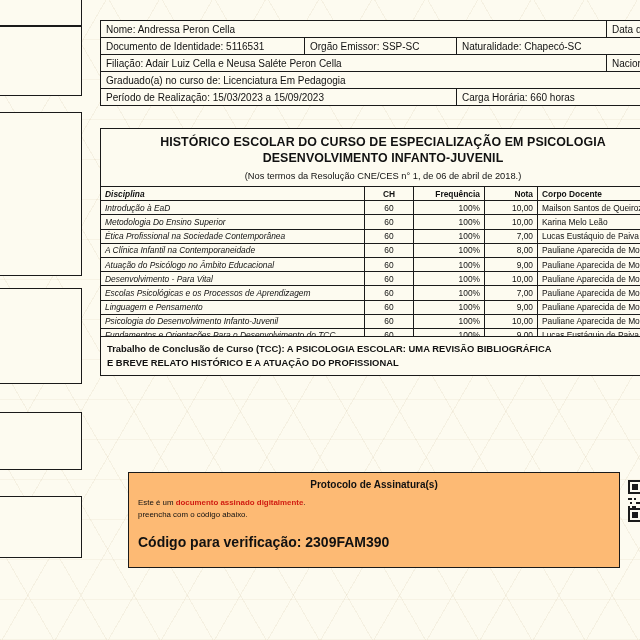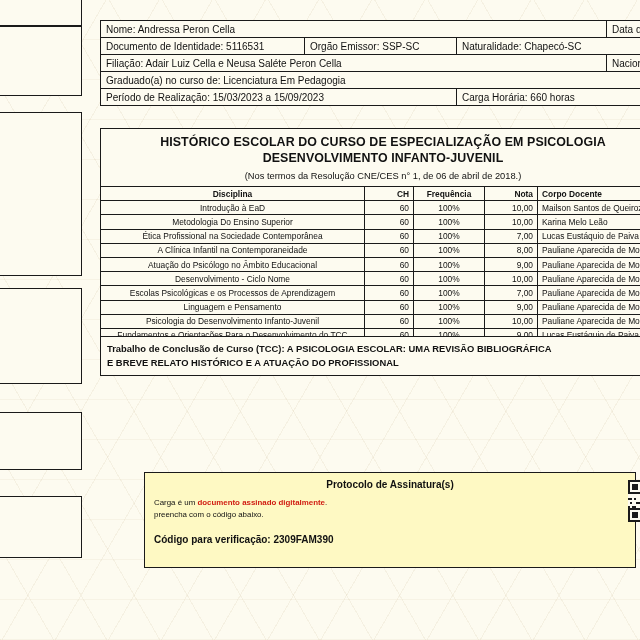--- a/index.html
+++ b/index.html
@@ -68,47 +68,47 @@
     border-collapse:collapse;table-layout:fixed;
   }
   .grades th,.grades td{
     border:1.2px solid #1a1a1a;
     font-size:8.4px;
     padding:1.6px 4px;
     background:#fdfbf0;
     white-space:nowrap;overflow:hidden;
   }
   .grades th{font-weight:bold;}
-  .grades .c-disc{width:255px;text-align:center;}
-  .grades .c-ch{width:40px;text-align:right;}
-  .grades .c-freq{width:62px;text-align:center;}
+  .grades .c-disc{width:255px;text-align:left;font-style:italic;}
+  .grades .c-ch{width:40px;text-align:center;}
+  .grades .c-freq{width:62px;text-align:right;}
   .grades .c-nota{width:44px;text-align:right;}
   .grades .c-doc{text-align:left;}
 
   
   .tcc-box{
     position:absolute;left:100px;top:336px;width:566px;
     border:1.4px solid #1a1a1a;
     box-sizing:border-box;background:#fdfbf0;
     padding:5px 6px 6px;
     font-size:9.4px;font-weight:bold;line-height:1.45;
   }
 
   
   .proto-box{
-    position:absolute;left:144px;top:472px;width:492px;height:96px;
+    position:absolute;left:128px;top:472px;width:492px;height:96px;
     border:1.3px solid #1a1a1a;
-    box-sizing:border-box;background:#fef9c3;
+    box-sizing:border-box;background:#fdba74;
     padding:6px 9px;
   }
   .proto-title{text-align:center;font-weight:bold;font-size:10px;margin-bottom:7px;}
   .proto-body{font-size:7.9px;line-height:1.52;}
   .proto-body .red{color:#d01c12;font-weight:bold;margin-top:17px;}
   .proto-body .lnk{color:#2a44d8;text-decoration:underline;word-break:break-all;}
-  .proto-code{font-size:10px;font-weight:bold;margin-top:13px;}
+  .proto-code{font-size:14px;font-weight:bold;margin-top:13px;}
 
   
   .qr{
     position:absolute;left:628px;top:480px;width:42px;height:42px;
     background:#fdfbf0;
   }
   .qr svg{display:block;}
 </style>
 </head>
 <body>
@@ -235,21 +235,21 @@
           <td class="c-doc">Pauliane Aparecida de Morais</td>
         </tr>
         <tr>
           <td class="c-disc">Atuação do Psicólogo no Âmbito Educacional</td>
           <td class="c-ch">60</td>
           <td class="c-freq">100%</td>
           <td class="c-nota">9,00</td>
           <td class="c-doc">Pauliane Aparecida de Morais</td>
         </tr>
         <tr>
-          <td class="c-disc">Desenvolvimento - Ciclo Nome</td>
+          <td class="c-disc">Desenvolvimento - Para Vital</td>
           <td class="c-ch">60</td>
           <td class="c-freq">100%</td>
           <td class="c-nota">10,00</td>
           <td class="c-doc">Pauliane Aparecida de Morais</td>
         </tr>
         <tr>
           <td class="c-disc">Escolas Psicológicas e os Processos de Aprendizagem</td>
           <td class="c-ch">60</td>
           <td class="c-freq">100%</td>
           <td class="c-nota">7,00</td>
@@ -288,21 +288,21 @@
 
   <div class="tcc-box">
     <div>Trabalho de Conclusão de Curso (TCC): A PSICOLOGIA ESCOLAR: UMA REVISÃO BIBLIOGRÁFICA</div>
     <div>E BREVE RELATO HISTÓRICO E A ATUAÇÃO DO PROFISSIONAL</div>
   </div>
 
   <div class="proto-box">
     <div class="proto-title">Protocolo de Assinatura(s)</div>
     <div class="proto-body">
       <div>
-        <span>Carga é um </span><span class="red">documento assinado digitalmente</span><span>.</span>
+        <span>Este é um </span><span class="red">documento assinado digitalmente</span><span>.</span>
       </div>
       <div>preencha com o código abaixo.</div>
     </div>
     <div class="proto-code">Código para verificação: 2309FAM390</div>
   </div>
 
   <div class="qr">
     <svg width="42" height="42" viewBox="0 0 21 21" shape-rendering="crispEdges">
       <rect width="21" height="21" fill="#fdfbf0"></rect>
       <g fill="#1a1a1a">

